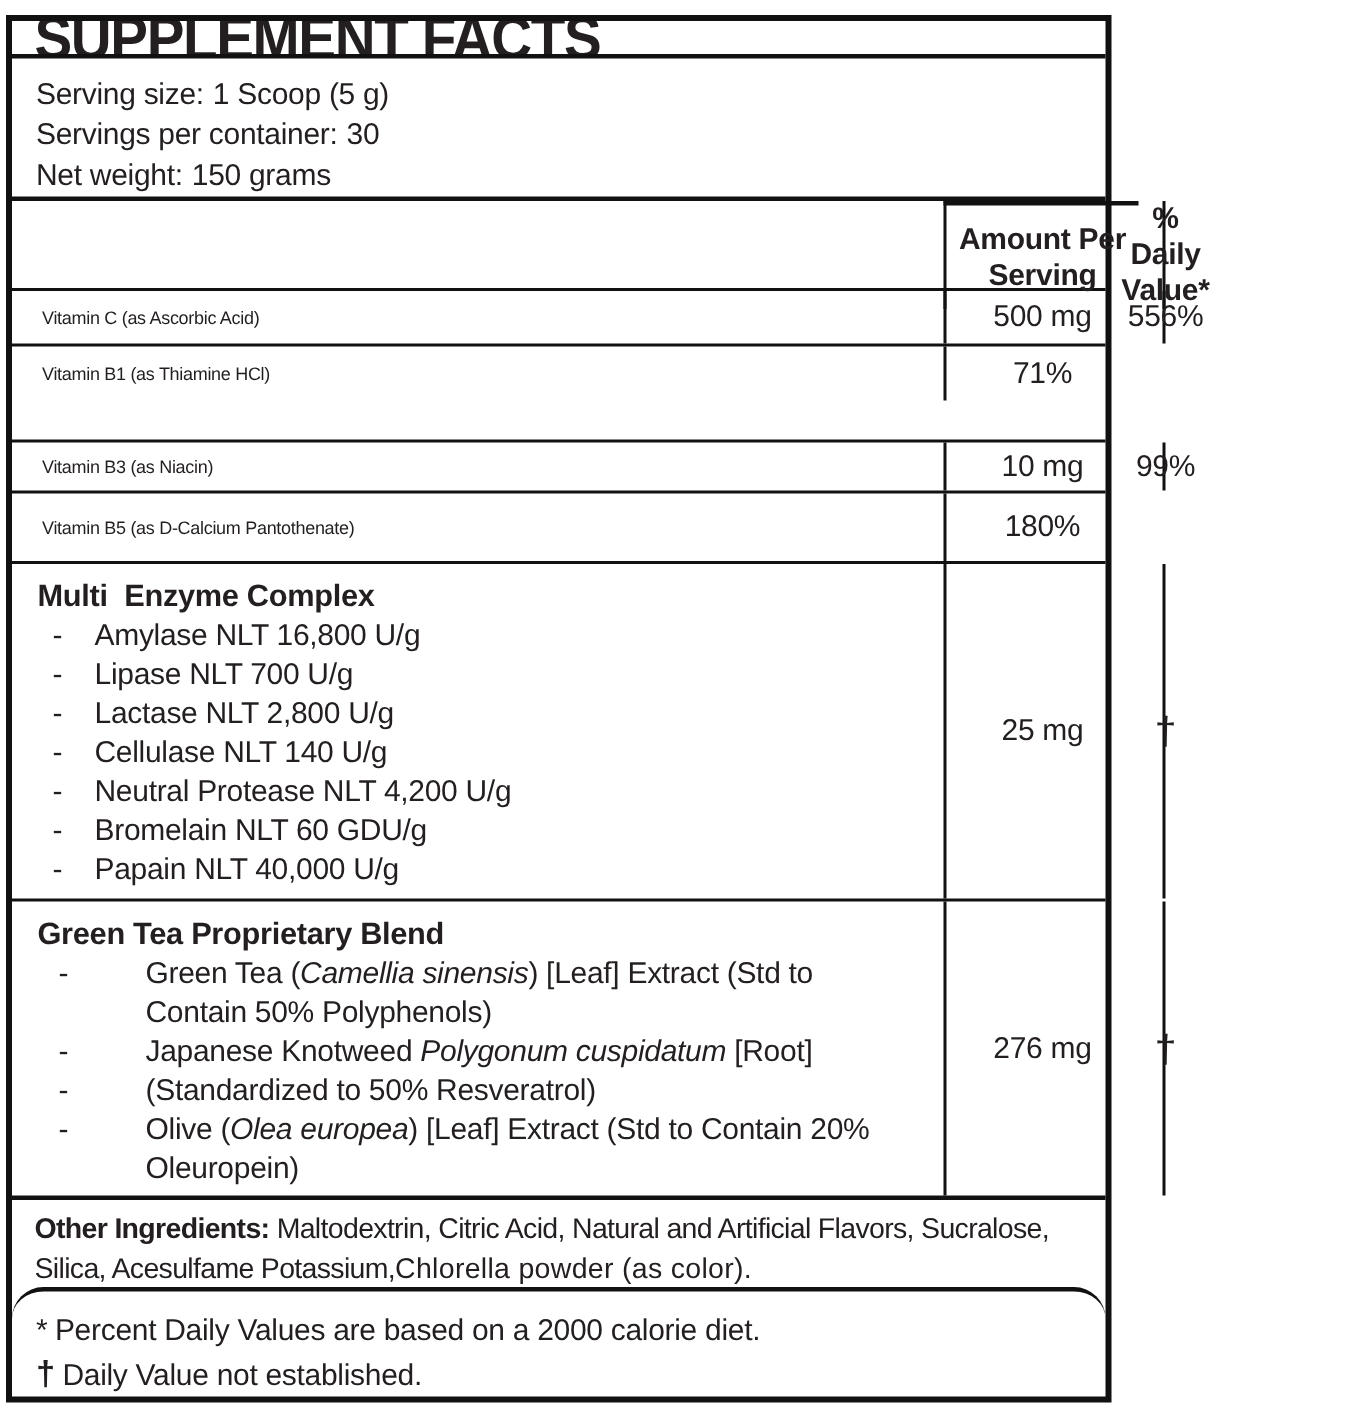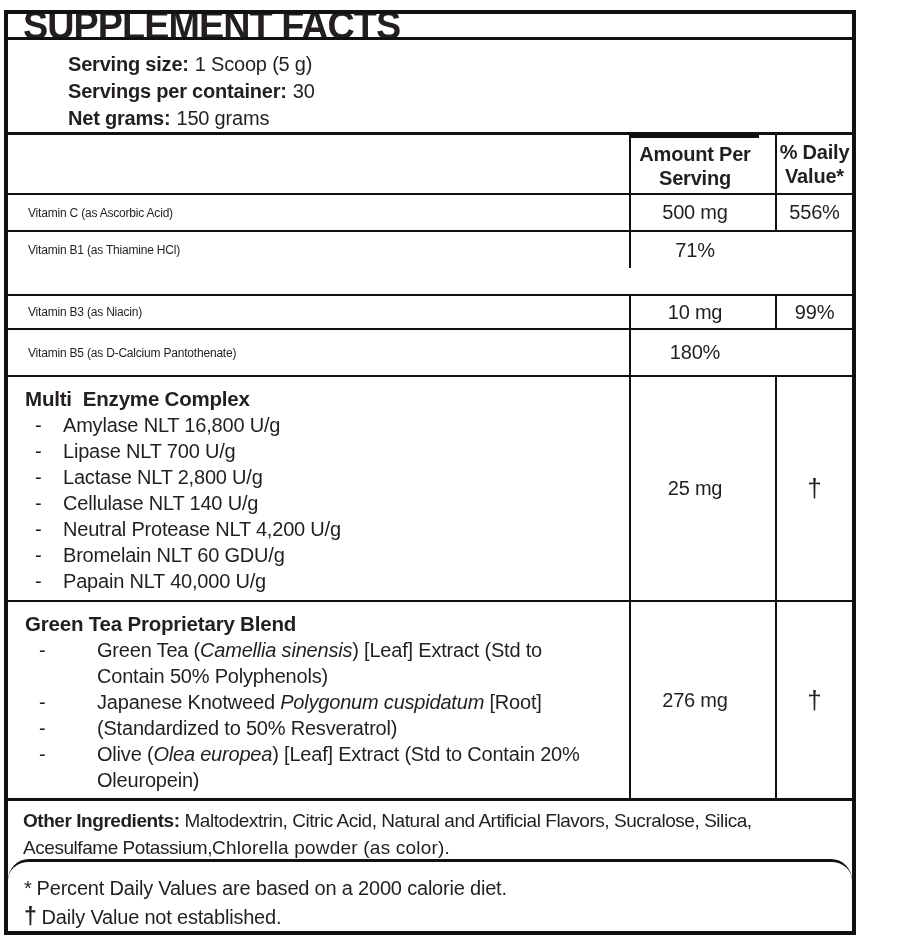--- a/index.html
+++ b/index.html
@@ -7,21 +7,21 @@
   html, body {
     width: 913px; height: 943px;
     background: #ffffff;
     font-family: "Liberation Sans", sans-serif;
     color: #231f20;
     overflow: hidden;
   }
   .label {
     position: absolute;
     left: 4px; top: 10px;
-    width: 852px; height: 925px;
+    width: 737px; height: 925px;
     border: 4px solid #111111;
     background: #ffffff;
     display: flex;
     flex-direction: column;
   }
 
   
   .title-bar {
     height: 48px;
     border-bottom: 3px solid #111111;
@@ -42,21 +42,21 @@
 
   
   .serving {
     height: 100px;
     border-bottom: 3px solid #111111;
     padding: 11px 16px 0 16px;
     font-size: 20px;
     letter-spacing: -0.2px;
   }
   .serving-line { line-height: 27px; }
-  .serving-line .lbl { font-weight: 700; margin-right: 6px; margin-left: 44px; }
+  .serving-line .lbl { font-weight: 400; margin-right: 6px; }
 
   
   .facts-table { width: 100%; }
   .t-row {
     display: grid;
     grid-template-columns: 605px 130px 1fr;
     width: 100%;
     gap: 16px;
   }
   .t-row + .t-row { border-top: 2px solid #111111; }
@@ -147,21 +147,21 @@
   </div>
 
   <div class="serving">
     <div class="serving-line">
       <span class="lbl">Serving size:</span><span>1 Scoop (5 g)</span>
     </div>
     <div class="serving-line">
       <span class="lbl">Servings per container:</span><span>30</span>
     </div>
     <div class="serving-line">
-      <span class="lbl">Net grams:</span><span>150 grams</span>
+      <span class="lbl">Net weight:</span><span>150 grams</span>
     </div>
   </div>
 
   <div class="facts-table">
 
     <div class="t-row thead">
       <div class="cell c-name"></div>
       <div class="cell c-amount">Amount Per Serving</div>
       <div class="cell c-dv">% Daily Value*</div>
     </div>

